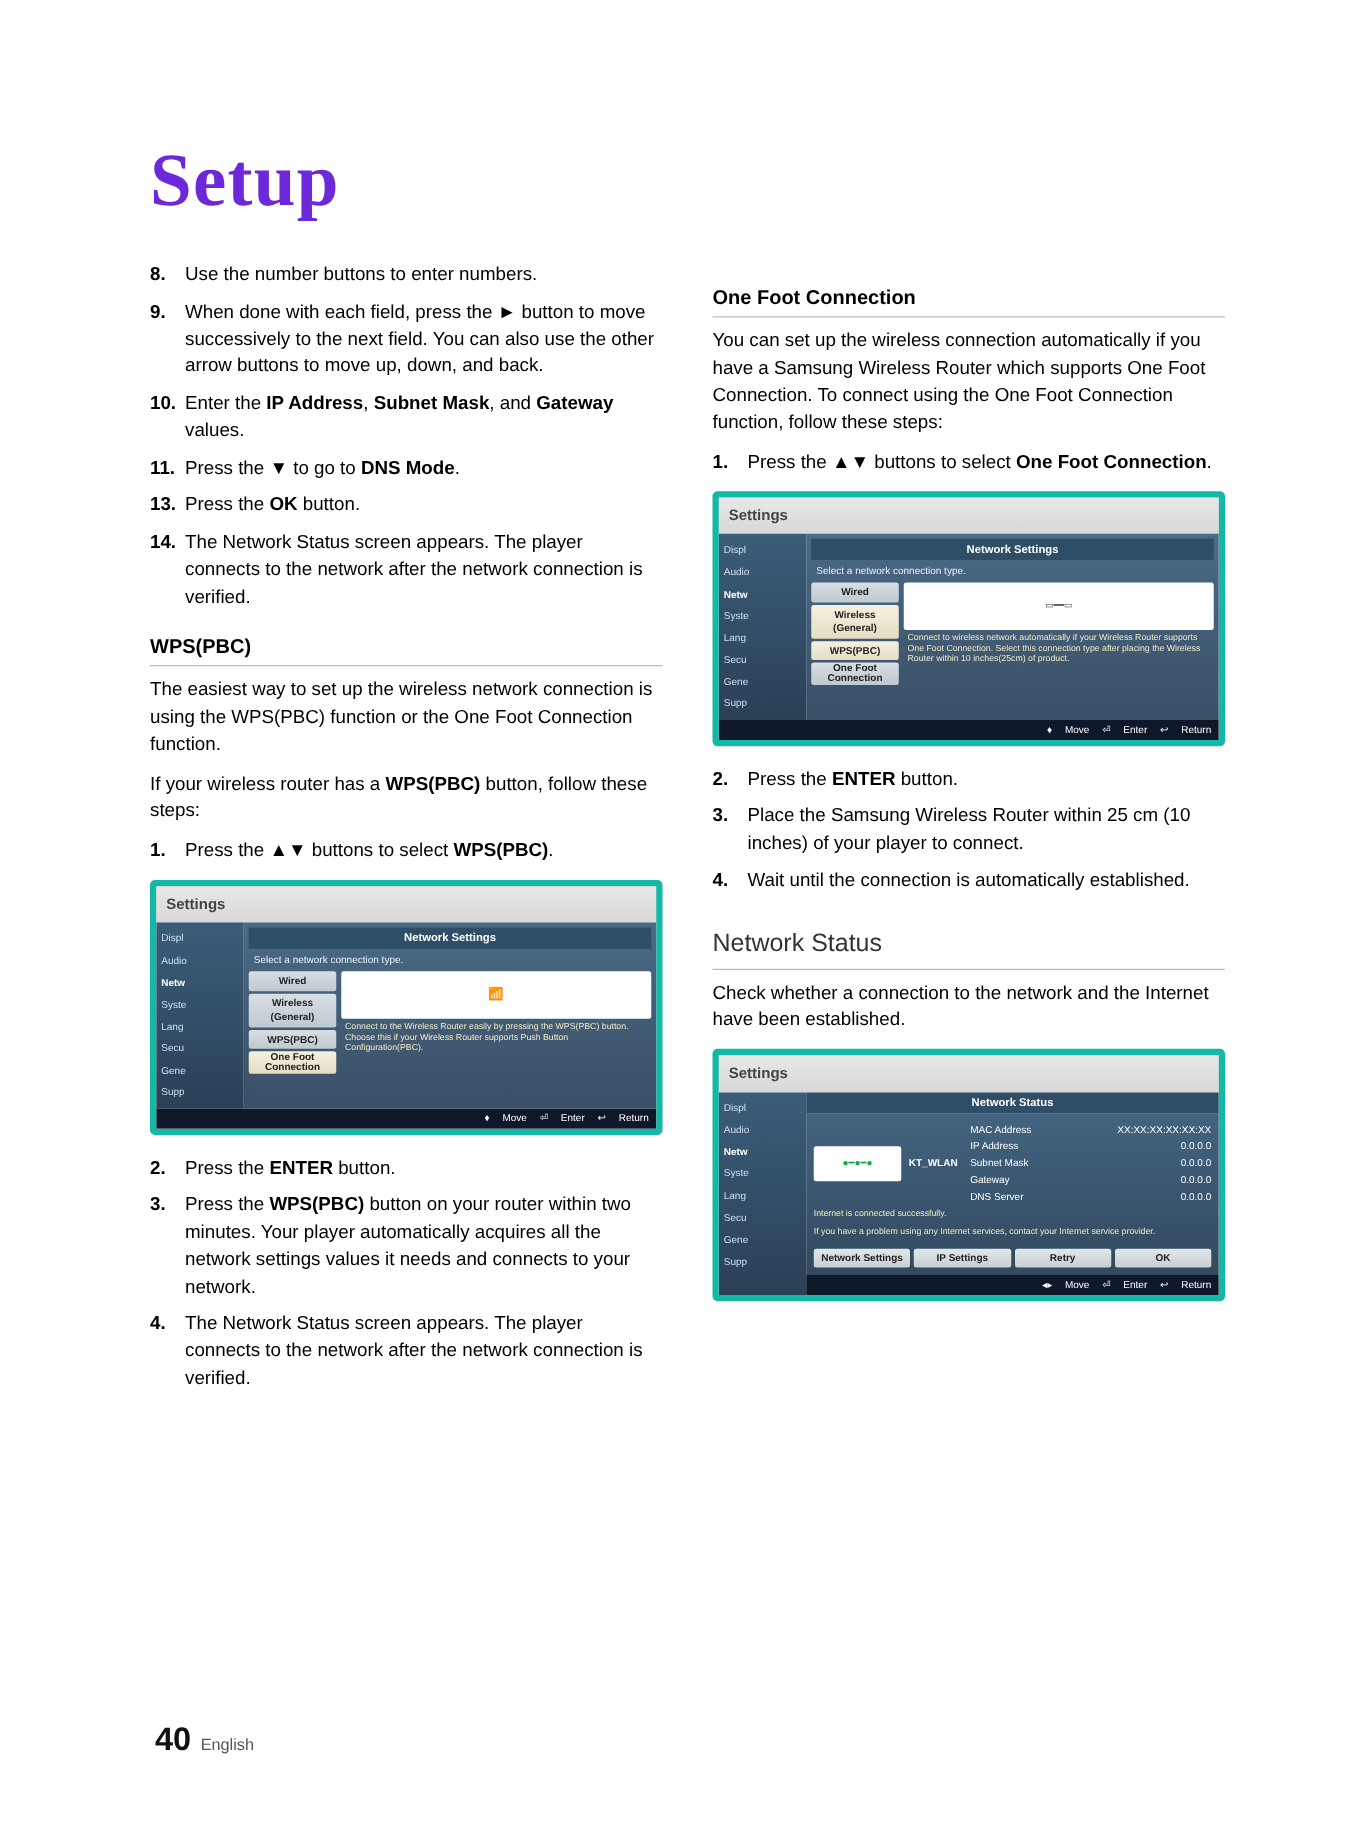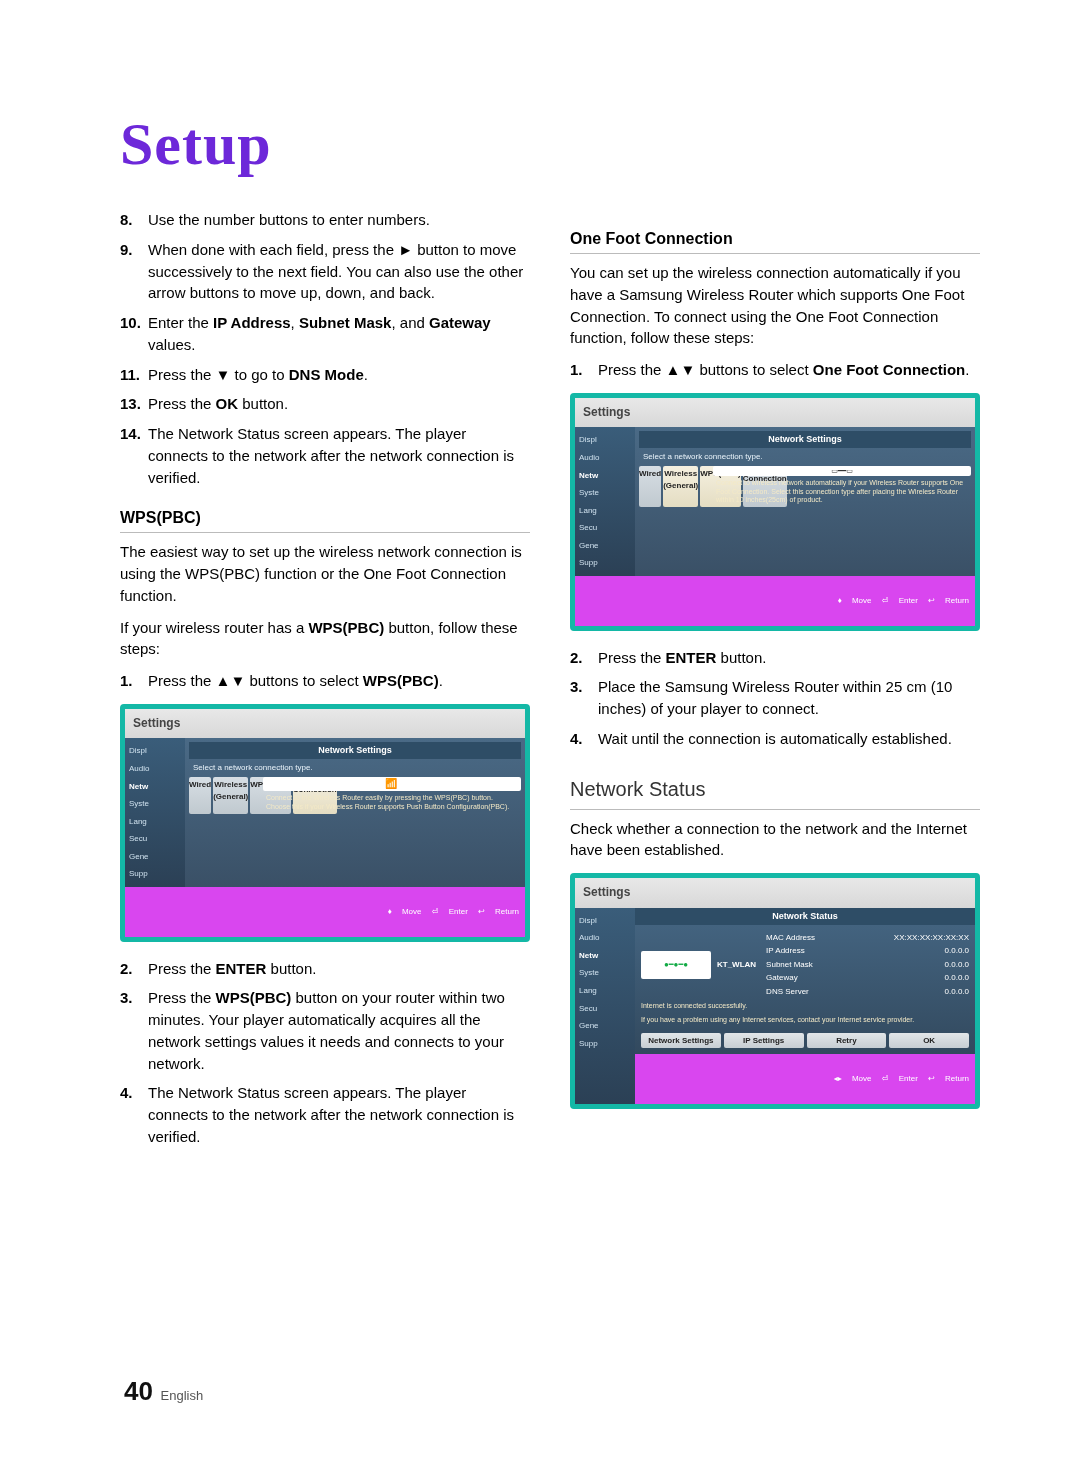--- a/index.html
+++ b/index.html
@@ -60,21 +60,21 @@
   .tv .hdr {
     padding:6px 8px;
     color:#444;
     font-weight:bold;
     background:linear-gradient(#e8e8e8,#d8d8d8);
     font-size:12px;
   }
   .tv-body { display:flex; }
   .tv-side {
     background:linear-gradient(#3a5d7a,#2b4055);
-    width:60px;
+    width:70px;
     padding:4px 0;
     display:flex; flex-direction:column;
   }
   .tv-side span {
     color:#cfe1ee; font-size:8px; padding:3px 4px;
   }
   .tv-main {
     flex:1;
     background:linear-gradient(#4a6a86,#3a5066);
     padding:4px;
@@ -83,21 +83,21 @@
   .tv-banner {
     background:#2e4d66;
     color:#fff;
     padding:2px 4px;
     font-size:9px;
     text-align:center;
     font-weight:bold;
   }
   .tv-subhdr { color:#e9f3fa; font-size:8px; padding:3px 4px; }
   .tv-grid { display:flex; gap:4px; }
-  .tv-opts { display:flex; gap:2px; width:70px; }
+  .tv-opts { display:flex; flex-direction:column; gap:2px; width:70px; }
   .tv-opt {
     background:linear-gradient(#d7dee4,#c0c9cf);
     border-radius:2px;
     text-align:center;
     padding:2px 0;
     font-size:8px;
     color:#222;
     font-weight:bold;
   }
   .tv-opt.sel { background:linear-gradient(#f5f0e0,#e4ddc2); }
@@ -108,22 +108,22 @@
     border-radius:2px;
     height:34px;
     display:flex;align-items:center;justify-content:center;
     color:#888;
   }
   .tv-desc { color:#f3e9c7; font-size:7px; padding:3px; line-height:1.2; flex:1;}
   .tv-btns {
     text-align:right;
     color:#fff;
     font-size:8px;
-    padding:19px 6px;
-    background:#d946ef;
+    padding:2px 6px;
+    background:#0f172a;
   }
   .tv-btns span { margin-left:8px; }
   
   .ns-body { background:linear-gradient(#43637f,#32495e); padding:6px; font-size:8px;}
   .ns-row { display:flex; justify-content:space-between; color:#fff; padding:1px 0;}
   .ns-bar { display:flex; gap:3px; margin-top:6px;}
   .ns-btn { flex:1; background:linear-gradient(#e2e6e9,#c7ced3); border-radius:2px; padding:2px 0; text-align:center; font-size:8px; color:#222; font-weight:bold;}
   .ns-icon { width:70px; height:28px; background:#fff; border-radius:2px; margin-right:6px; display:inline-flex;align-items:center;justify-content:center;color:#1a4; font-size:8px;}
   .ns-left { display:flex; align-items:center; }
   .ns-msg { color:#f3e9c7; font-size:7px; padding:2px 0;}

